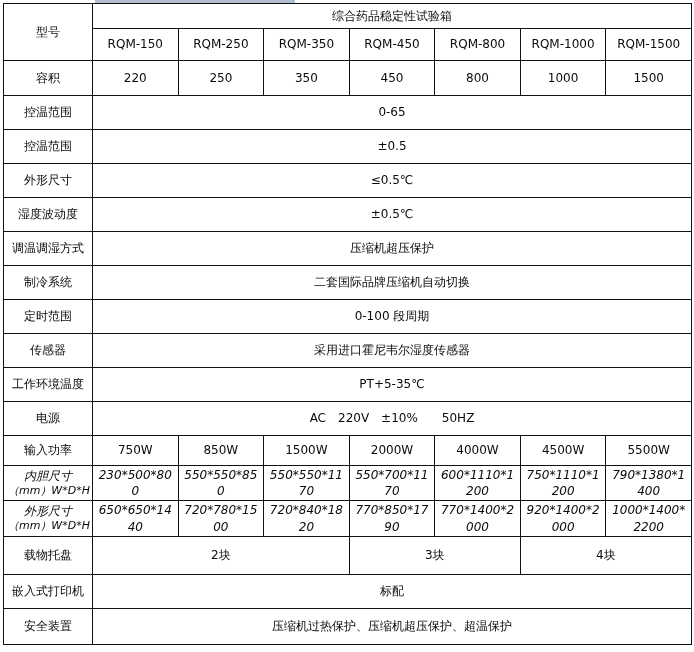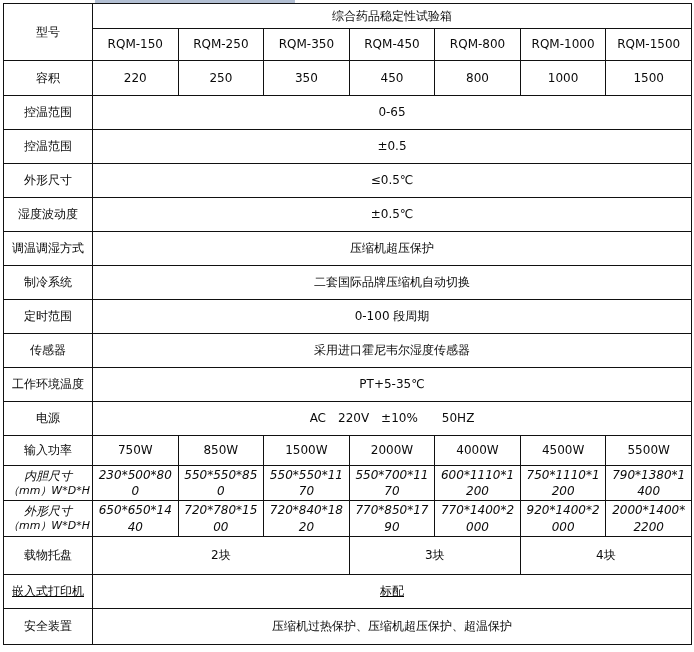--- a/index.html
+++ b/index.html
@@ -40,21 +40,21 @@
   }
   col.c-label { width: 89px; }
   td.sizecell .sub { font-size: 11px; letter-spacing: 0px; text-align: right; }
   tr.r-title    { height: 25px; }
   tr.r-models   { height: 32px; }
   tr.r-volume   { height: 35px; }
   tr.r-span     { height: 34px; }
   tr.r-power    { height: 30px; }
   tr.r-size     { height: 35px; font-style: italic; }
   tr.r-tray     { height: 38px; }
-  tr.r-printer  { height: 34px; text-decoration: underline; }
+  tr.r-printer  { height: 34px; }
   tr.r-safety   { height: 36px; }
 </style>
 </head>
 <body>
 
 <div class="page">
   <div class="top-artifact"></div>
 
   <table class="spec">
     <colgroup>
@@ -159,21 +159,21 @@
       <td class="sizecell">
         <div>外形尺寸</div>
         <div class="sub">（mm）W*D*H</div>
       </td>
       <td>650*650*1440</td>
       <td>720*780*1500</td>
       <td>720*840*1820</td>
       <td>770*850*1790</td>
       <td>770*1400*2000</td>
       <td>920*1400*2000</td>
-      <td>2000*1400*2200</td>
+      <td>1000*1400*2200</td>
     </tr>
 
     <tr class="r-tray">
       <td>载物托盘</td>
       <td colspan="3">2块</td>
       <td colspan="2">3块</td>
       <td colspan="2">4块</td>
     </tr>
 
     <tr class="r-printer">

